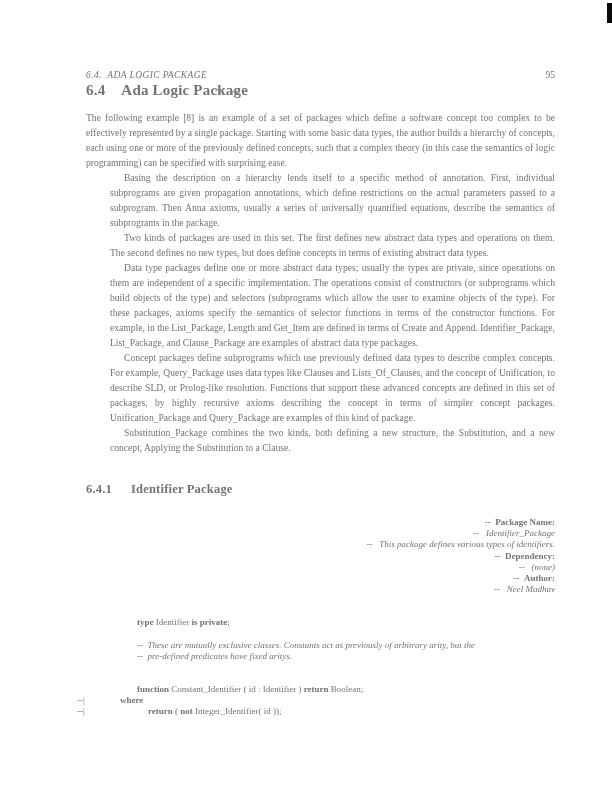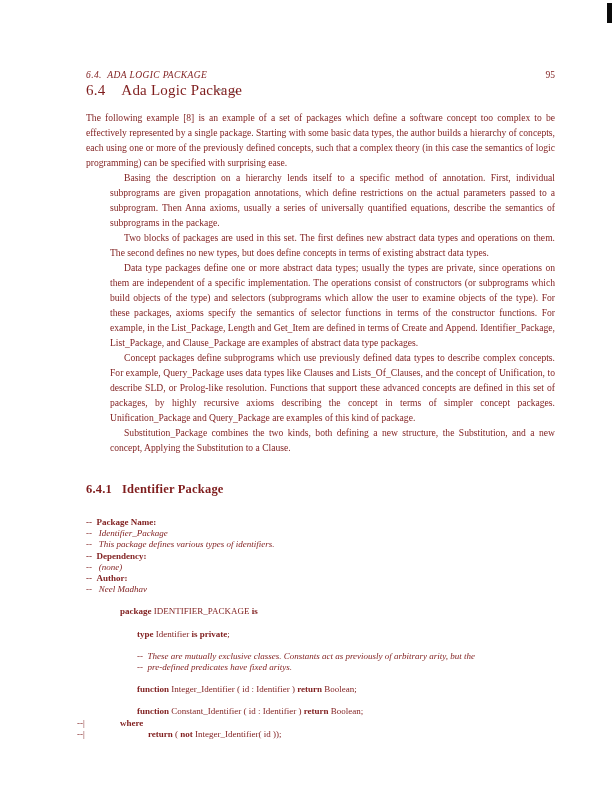--- a/index.html
+++ b/index.html
@@ -3,21 +3,21 @@
 <meta charset="utf-8">
 <style>
   html, body { margin: 0; padding: 0; background: #ffffff; }
   .page {
     position: relative;
     width: 612px;
     height: 791px;
     background: #ffffff;
     overflow: hidden;
     font-family: "Liberation Serif", serif;
-    color: #7f1d1d;
+    color: #737373;
   }
   .corner-mark {
     position: absolute;
     top: 3px;
     right: 0;
     width: 5px;
     height: 20px;
     background: #0b0b0b;
   }
   .smudge {
@@ -43,54 +43,54 @@
     font-size: 9.5px;
     margin-bottom: 2px;
   }
   .running-title {
     font-style: italic;
     letter-spacing: 0.4px;
   }
   .page-num { font-style: normal; }
   h1.section-head {
     font-size: 15px;
-    font-weight: normal;
+    font-weight: bold;
     margin: 1px 0 11px 0;
     letter-spacing: 0.2px;
   }
   h1 .sec-num { display: inline-block; margin-right: 16px; }
   .paras {
     font-size: 9.6px;
     line-height: 15px;
     text-align: justify;
   }
   .paras p { margin: 0; }
   .paras p.ind { text-indent: 14px; margin-left: 24px; }
   h2.subsection-head {
     font-size: 12.5px;
     font-weight: bold;
     margin: 27px 0 20px 0;
     letter-spacing: 0.2px;
   }
-  h2 .sec-num { display: inline-block; margin-right: 10px; }
+  h2 .sec-num { display: inline-block; margin-right: 19px; }
   .code {
     font-size: 9px;
     line-height: 11.2px;
   }
   .code-line {
     position: relative;
     white-space: nowrap;
   }
   .code-blank { height: 11px; }
   .code-line .prefix {
     position: absolute;
     left: -9px;
     top: 0;
   }
-  .code-line.ind0 { padding-left: 0; }
+  .code-line.ind0 { padding-left: 0; text-align: right; }
   .code-line.ind1 { padding-left: 34px; }
   .code-line.ind2 { padding-left: 51px; }
   .code-line.ind3 { padding-left: 62px; }
   .kw { font-weight: bold; }
   .cm { font-style: italic; }
   .pl { font-weight: normal; font-style: normal; }
 </style>
 </head>
 <body>
 
@@ -107,47 +107,45 @@
       <span class="page-num">95</span>
     </div>
 
     <h1 class="section-head">
       <span class="sec-num">6.4</span><span>Ada Logic Package</span>
     </h1>
 
     <div class="paras">
         <p class="">The following example [8] is an example of a set of packages which define a software concept too complex to be effectively represented by a single package. Starting with some basic data types, the author builds a hierarchy of concepts, each using one or more of the previously defined concepts, such that a complex theory (in this case the semantics of logic programming) can be specified with surprising ease.</p>
         <p class="ind">Basing the description on a hierarchy lends itself to a specific method of annotation. First, individual subprograms are given propagation annotations, which define restrictions on the actual parameters passed to a subprogram. Then Anna axioms, usually a series of universally quantified equations, describe the semantics of subprograms in the package.</p>
-        <p class="ind">Two blocks of packages are used in this set. The first defines new abstract data types and operations on them. The second defines no new types, but does define concepts in terms of existing abstract data types.</p>
+        <p class="ind">Two kinds of packages are used in this set. The first defines new abstract data types and operations on them. The second defines no new types, but does define concepts in terms of existing abstract data types.</p>
         <p class="ind">Data type packages define one or more abstract data types; usually the types are private, since operations on them are independent of a specific implementation. The operations consist of constructors (or subprograms which build objects of the type) and selectors (subprograms which allow the user to examine objects of the type). For these packages, axioms specify the semantics of selector functions in terms of the constructor functions. For example, in the List_Package, Length and Get_Item are defined in terms of Create and Append. Identifier_Package, List_Package, and Clause_Package are examples of abstract data type packages.</p>
         <p class="ind">Concept packages define subprograms which use previously defined data types to describe complex concepts. For example, Query_Package uses data types like Clauses and Lists_Of_Clauses, and the concept of Unification, to describe SLD, or Prolog-like resolution. Functions that support these advanced concepts are defined in this set of packages, by highly recursive axioms describing the concept in terms of simpler concept packages. Unification_Package and Query_Package are examples of this kind of package.</p>
         <p class="ind">Substitution_Package combines the two kinds, both defining a new structure, the Substitution, and a new concept, Applying the Substitution to a Clause.</p>
       </div>
 
     <h2 class="subsection-head">
       <span class="sec-num">6.4.1</span><span>Identifier Package</span>
     </h2>
 
     <div class="code">
         <div class="code-line ind0"><span class="kw">--&nbsp;&nbsp;Package Name:</span></div>
         <div class="code-line ind0"><span class="pl">--&nbsp;&nbsp;&nbsp;</span><span class="cm">Identifier_Package</span></div>
         <div class="code-line ind0"><span class="pl">--&nbsp;&nbsp;&nbsp;</span><span class="cm">This package defines various types of identifiers.</span></div>
         <div class="code-line ind0"><span class="kw">--&nbsp;&nbsp;Dependency:</span></div>
         <div class="code-line ind0"><span class="pl">--&nbsp;&nbsp;&nbsp;</span><span class="cm">(none)</span></div>
         <div class="code-line ind0"><span class="kw">--&nbsp;&nbsp;Author:</span></div>
         <div class="code-line ind0"><span class="pl">--&nbsp;&nbsp;&nbsp;</span><span class="cm">Neel Madhav</span></div>
         <div class="code-blank"></div>
-        <div class="code-line ind1"><span class="kw">package</span><span class="pl">&nbsp;IDENTIFIER_PACKAGE&nbsp;</span><span class="kw">is</span></div>
         <div class="code-blank"></div>
         <div class="code-line ind2"><span class="kw">type</span><span class="pl">&nbsp;Identifier&nbsp;</span><span class="kw">is</span><span class="pl">&nbsp;</span><span class="kw">private</span><span class="pl">;</span></div>
         <div class="code-blank"></div>
         <div class="code-line ind2"><span class="pl">--&nbsp;&nbsp;</span><span class="cm">These are mutually exclusive classes. Constants act as previously of arbitrary arity, but the</span></div>
         <div class="code-line ind2"><span class="pl">--&nbsp;&nbsp;</span><span class="cm">pre-defined predicates have fixed aritys.</span></div>
         <div class="code-blank"></div>
-        <div class="code-line ind2"><span class="kw">function</span><span class="pl">&nbsp;Integer_Identifier ( id : Identifier )&nbsp;</span><span class="kw">return</span><span class="pl">&nbsp;Boolean;</span></div>
         <div class="code-blank"></div>
         <div class="code-line ind2"><span class="kw">function</span><span class="pl">&nbsp;Constant_Identifier ( id : Identifier )&nbsp;</span><span class="kw">return</span><span class="pl">&nbsp;Boolean;</span></div>
         <div class="code-line ind1"><span class="prefix">--|</span><span class="kw">where</span></div>
         <div class="code-line ind3"><span class="prefix">--|</span><span class="kw">return</span><span class="pl">&nbsp;(&nbsp;</span><span class="kw">not</span><span class="pl">&nbsp;Integer_Identifier( id ));</span></div>
       </div>
 
   </div>
 </div>
 
 </body></html>

